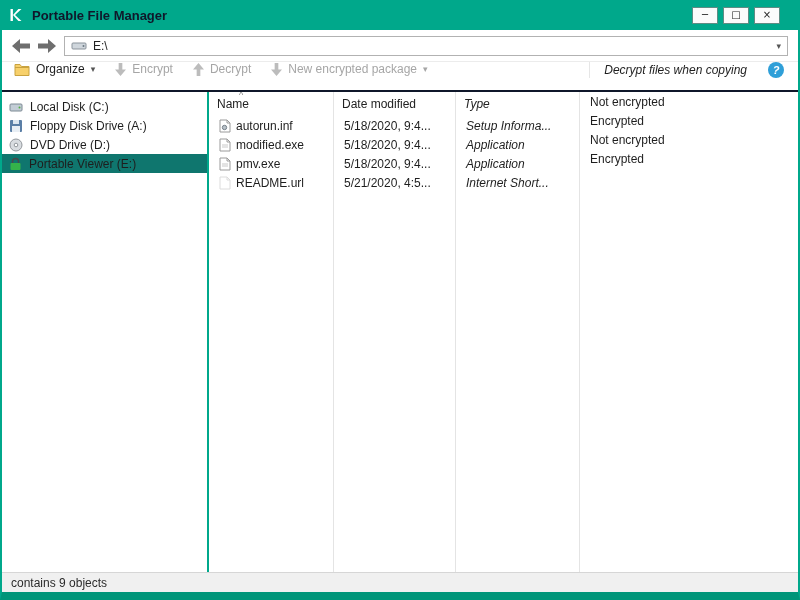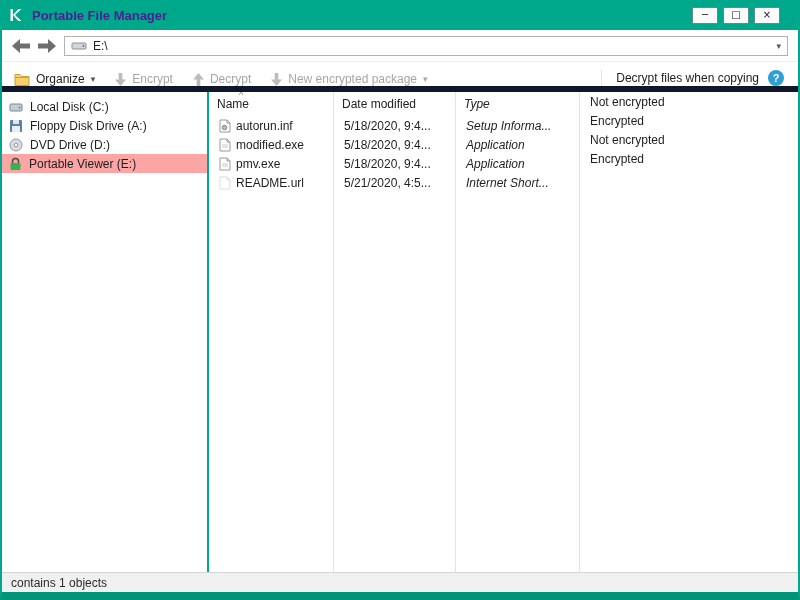--- a/index.html
+++ b/index.html
@@ -5,46 +5,46 @@
   html,body{margin:0;padding:0;background:#cfcfcf;}
   *{box-sizing:border-box;}
   .window{
     width:800px;height:600px;
     border-left:2px solid #00a88b;border-right:2px solid #00a88b;border-bottom:8px solid #009579;
     display:flex;flex-direction:column;background:#fff;
     font-family:"Liberation Sans",sans-serif;font-size:12px;color:#1e1e1e;
   }
   
   .titlebar{height:30px;background:#00a88b;display:flex;align-items:center;padding:0 6px;gap:8px;flex:0 0 auto;}
-  .title{color:#4c1d95;font-weight:bold;font-size:13px;}
+  .title{color:#0f172a;font-weight:bold;font-size:13px;}
   .win-controls{margin-left:auto;display:flex;gap:5px;padding-right:12px;}
   .win-btn{width:26px;height:17px;background:#fbfbfb;border:1px solid #5f8c84;color:#222;
     font-size:10px;line-height:14px;text-align:center;padding:0;font-family:"DejaVu Sans",sans-serif;cursor:default;}
   
   .navbar{height:32px;display:flex;align-items:center;gap:8px;padding:0 10px;background:#fff;border-bottom:1px solid #ececec;flex:0 0 auto;}
   .nav-arrow{background:none;border:none;padding:0;display:flex;align-items:center;cursor:default;}
   .address-bar{flex:1;height:20px;border:1px solid #b2b2b2;background:#fff;display:flex;align-items:center;gap:6px;padding:0 6px;}
   .address-text{color:#222;}
   .address-chevron{margin-left:auto;color:#555;font-size:9px;font-family:"DejaVu Sans",sans-serif;}
   
-  .toolbar{height:30px;display:flex;align-items:flex-end;border-bottom:6px solid #0f172a;flex:0 0 auto;background:#fff;}
+  .toolbar{height:30px;display:flex;align-items:flex-start;border-bottom:2px solid #0f172a;flex:0 0 auto;background:#fff;}
   .toolbar-left{display:flex;align-items:center;gap:20px;padding:0 12px;flex:1;}
   .tool-btn{display:flex;align-items:center;gap:6px;background:none;border:none;padding:0;font-size:12px;
     font-family:"Liberation Sans",sans-serif;color:#1e1e1e;cursor:default;}
   .tool-btn.disabled{color:#a6a6a6;}
   .caret{font-size:9px;color:#555;font-family:"DejaVu Sans",sans-serif;}
   .tool-btn.disabled .caret{color:#a6a6a6;}
-  .toolbar-right{display:flex;align-items:center;gap:9px;padding:0 14px;border-left:1px solid #e6e6e6;}
+  .toolbar-right{display:flex;align-items:center;gap:21px;padding:0 14px;border-left:1px solid #e6e6e6;font-style:italic;}
   .help-icon{width:16px;height:16px;border-radius:50%;background:#2f9fd8;color:#fff;font-weight:bold;font-size:11px;
     display:flex;align-items:center;justify-content:center;cursor:default;}
   
   .content{flex:1;display:flex;overflow:hidden;background:#fff;}
   .sidebar{width:205px;flex:0 0 auto;padding-top:5px;}
   .sidebar-item{display:flex;align-items:center;gap:7px;height:19px;padding:0 7px;white-space:nowrap;}
-  .sidebar-item.selected{background:#fca5a5;}
+  .sidebar-item.selected{background:#0f766e;}
   .green-divider{width:2px;background:#00a88b;flex:0 0 auto;}
   .filelist{flex:1;display:flex;}
   .col{display:flex;flex-direction:column;overflow:hidden;}
   .col + .col{border-left:1px solid #e4e4e4;margin-left:24px;}
   .col-name{width:100px;flex:0 0 auto;}
   .col-date{width:98px;flex:0 0 auto;}
   .col-type{width:100px;flex:0 0 auto;font-style:italic;}
   .col-size{width:100px;flex:0 0 auto;}
   .col-enc{flex:1;}
   .col-header{height:24px;display:flex;align-items:center;padding-left:8px;position:relative;color:#222;white-space:nowrap;cursor:default;}
@@ -286,16 +286,16 @@
           </div>
         <div class="cell">
             <span>Encrypted</span>
           </div>
       </div>
 
     </div>
   </div>
 
   <div class="statusbar">
-    <span>contains 1 objects</span>
+    <span>contains 9 objects</span>
   </div>
 
 </div>
 
 </body></html>

